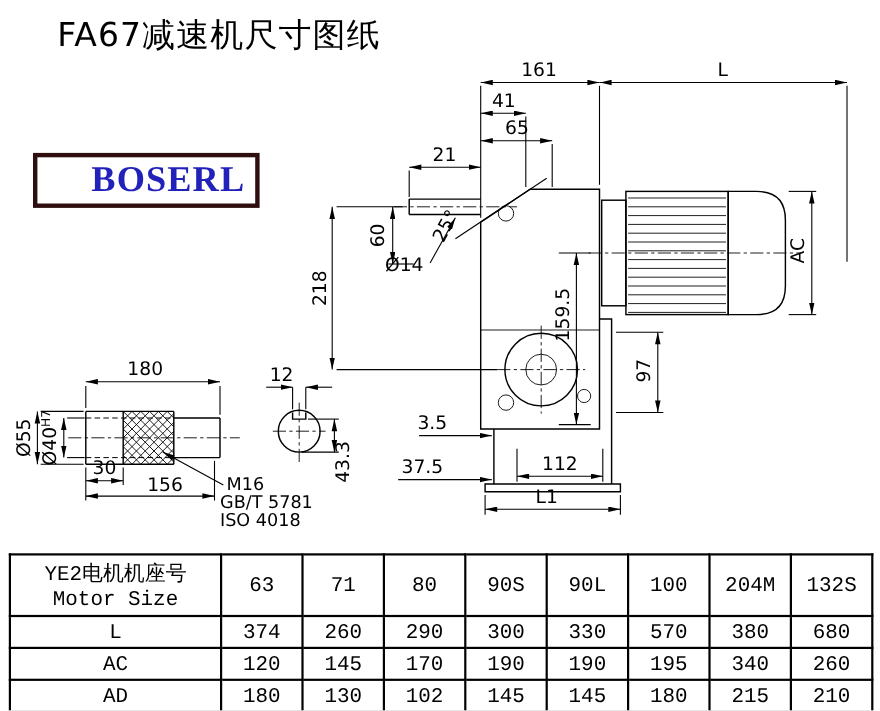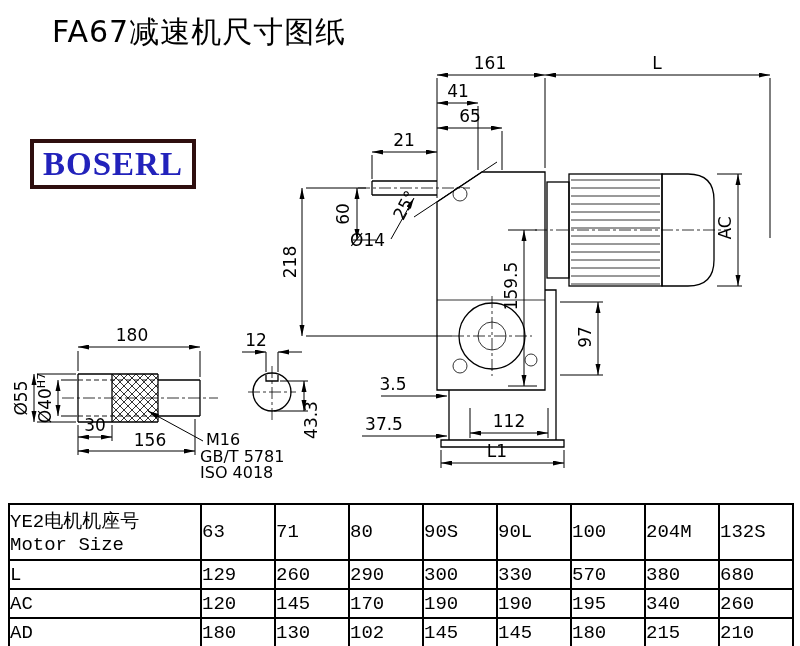--- a/index.html
+++ b/index.html
@@ -3,36 +3,36 @@
 <meta charset="utf-8">
 <style>
   html,body{margin:0;padding:0;background:#fff;}
   #stage{position:relative;width:800px;height:646px;background:#fff;overflow:hidden;
          font-family:"DejaVu Sans",sans-serif;color:#000;}
 
   .page-title{position:absolute;left:52px;top:12px;font-size:30px;font-weight:400;
               letter-spacing:1px;white-space:nowrap;}
 
   .logo-box{position:absolute;left:30px;top:139px;width:158px;height:42px;
-            border:4px solid #2e0e0e;display:flex;align-items:center;justify-content:center;}
+            border:4px solid #2e0e0e;display:flex;align-items:center;justify-content:center;padding-left:40px;}
   .logo-text{font-family:"Liberation Serif",serif;font-weight:700;font-size:33px;
              color:#2222bb;letter-spacing:1px;line-height:1;}
 
   svg.drawing{position:absolute;left:0;top:0;}
   .ol{stroke:#000;fill:none;stroke-width:1.3px;}
   .thin{stroke:#000;fill:none;stroke-width:0.8px;}
   .cl{stroke:#000;fill:none;stroke-width:0.8px;stroke-dasharray:12 3 3 3;}
   .hid{stroke:#000;fill:none;stroke-width:0.9px;stroke-dasharray:5 3;}
   .dim line,.dim path{stroke:#000;fill:none;stroke-width:1px;}
   .dim text{fill:#000;stroke:none;font-size:17px;font-family:"DejaVu Sans",sans-serif;}
   .callout text{fill:#000;stroke:none;font-size:16px;font-family:"DejaVu Sans",sans-serif;}
 
   table.dim-table{position:absolute;left:8px;top:503px;width:784px;border-collapse:collapse;
                   table-layout:fixed;font-family:"Liberation Mono",monospace;}
-  table.dim-table td{border:2px solid #000;vertical-align:middle;
+  table.dim-table td{border:2px solid #000;text-align:center;vertical-align:middle;
                      font-size:19px;padding:0;overflow:hidden;}
   tr.hdr td{height:54px;}
   tr.datarow td{height:27px;}
 </style>
 </head>
 <body>
 
 <div id="stage">
 
   <div class="page-title">FA67减速机尺寸图纸</div>
@@ -267,21 +267,21 @@
       <td>71</td>
       <td>80</td>
       <td>90S</td>
       <td>90L</td>
       <td>100</td>
       <td>204M</td>
       <td>132S</td>
     </tr>
     <tr class="datarow">
       <td>L</td>
-      <td>129</td>
+      <td>374</td>
       <td>260</td>
       <td>290</td>
       <td>300</td>
       <td>330</td>
       <td>570</td>
       <td>380</td>
       <td>680</td>
     </tr>
     <tr class="datarow">
       <td>AC</td>

